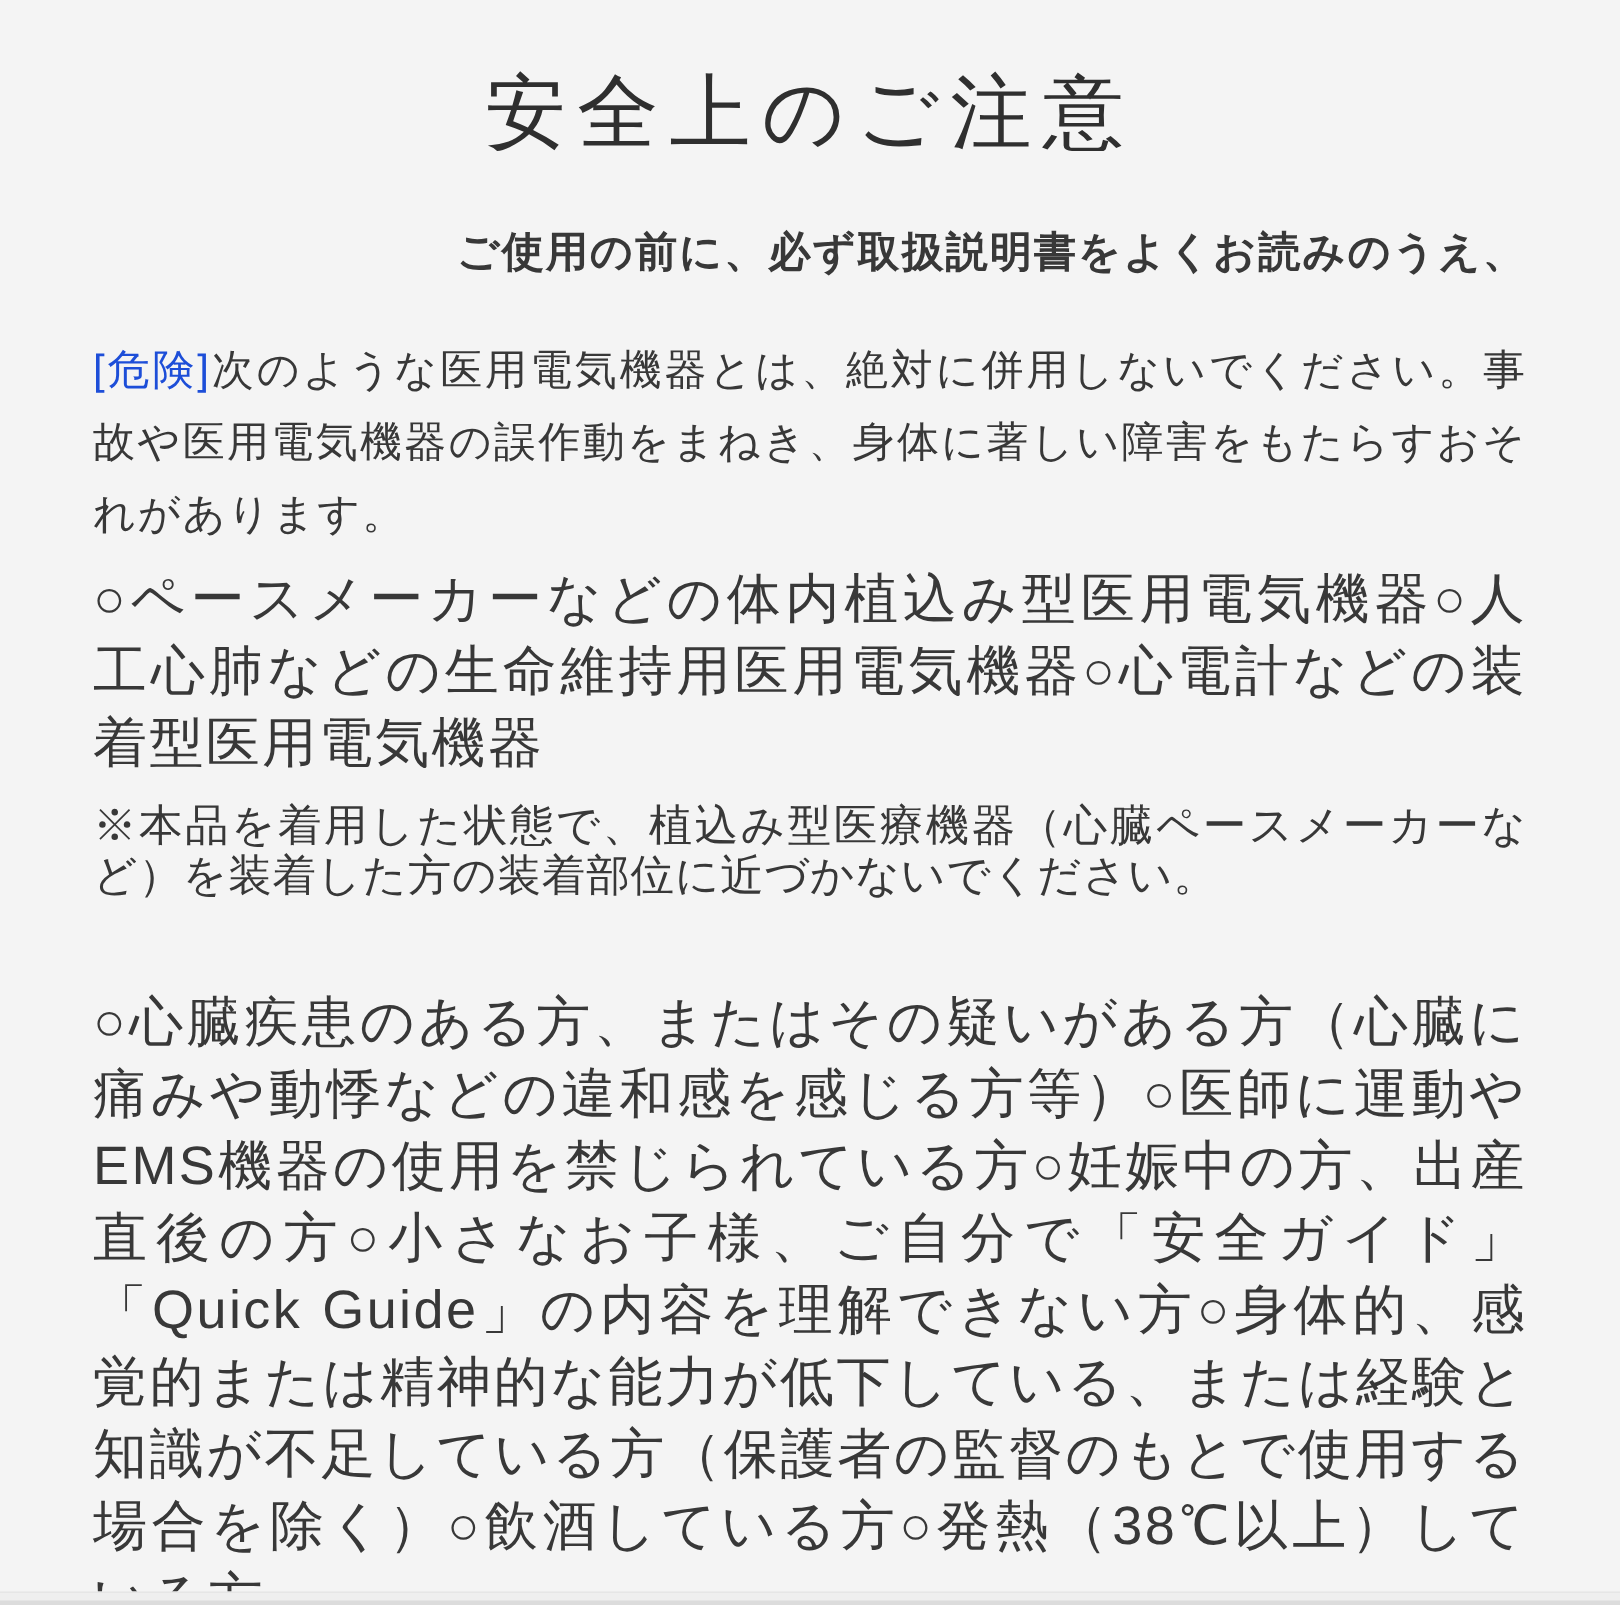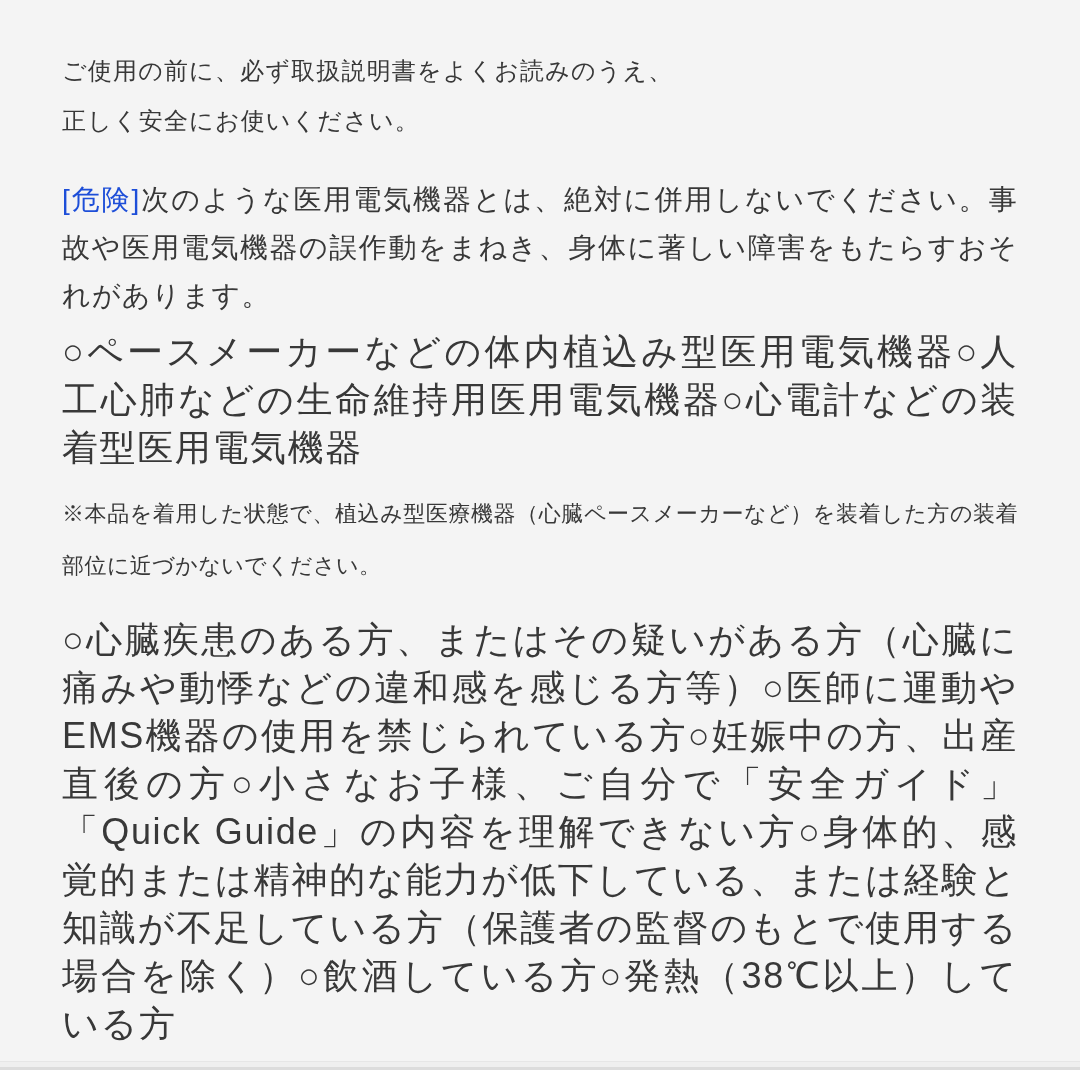--- a/index.html
+++ b/index.html
@@ -22,43 +22,44 @@
     margin: 0 0 38px 0;
     text-align: center;
     font-size: 54px;
     font-weight: 400;
     letter-spacing: 0.14em;
     color: #2f2f2f;
     line-height: 1.1;
   }
   .intro {
     margin: 0 0 30px 0;
-    text-align: left;
-    font-size: 24px;
+    text-align: right;
+    font-size: 28px;
     line-height: 50px;
     letter-spacing: 0.05em;
+    font-weight: bold;
   }
   .para {
     margin: 0 0 8px 0;
     font-size: 28px;
     line-height: 48px;
     letter-spacing: 0.045em;
     text-align: justify;
   }
   .items {
     margin: 0 0 16px 0;
     font-size: 36px;
     line-height: 48px;
     letter-spacing: 0.045em;
     text-align: justify;
   }
   .note {
-    margin: 0 0 24px 0;
-    font-size: 22px;
-    line-height: 52px;
+    margin: 0 0 56px 0;
+    font-size: 29px;
+    line-height: 33px;
     letter-spacing: 0.02em;
     text-align: justify;
   }
   .hazard-label {
     color: #1d4ed8;
   }
   .warning-items {
     margin-bottom: 0;
   }
   .bottom-divider {
@@ -77,24 +78,24 @@
     bottom: 0;
     height: 3px;
     background: #dcdcdc;
   }
 </style>
 </head>
 <body>
 
 <div class="container">
 
+  <h1 class="page-title">安全上のご注意</h1>
 
   <div class="intro">
     <div>ご使用の前に、必ず取扱説明書をよくお読みのうえ、</div>
-    <div>正しく安全にお使いください。</div>
   </div>
 
   <section>
     <p class="para"><span class="hazard-label">[危険]</span><span>次のような医用電気機器とは、絶対に併用しないでください。事故や医用電気機器の誤作動をまねき、身体に著しい障害をもたらすおそれがあります。</span></p>
 
     <p class="items">○ペースメーカーなどの体内植込み型医用電気機器○人工心肺などの生命維持用医用電気機器○心電計などの装着型医用電気機器</p>
 
     <p class="note">※本品を着用した状態で、植込み型医療機器（心臓ペースメーカーなど）を装着した方の装着部位に近づかないでください。</p>
   </section>
 

